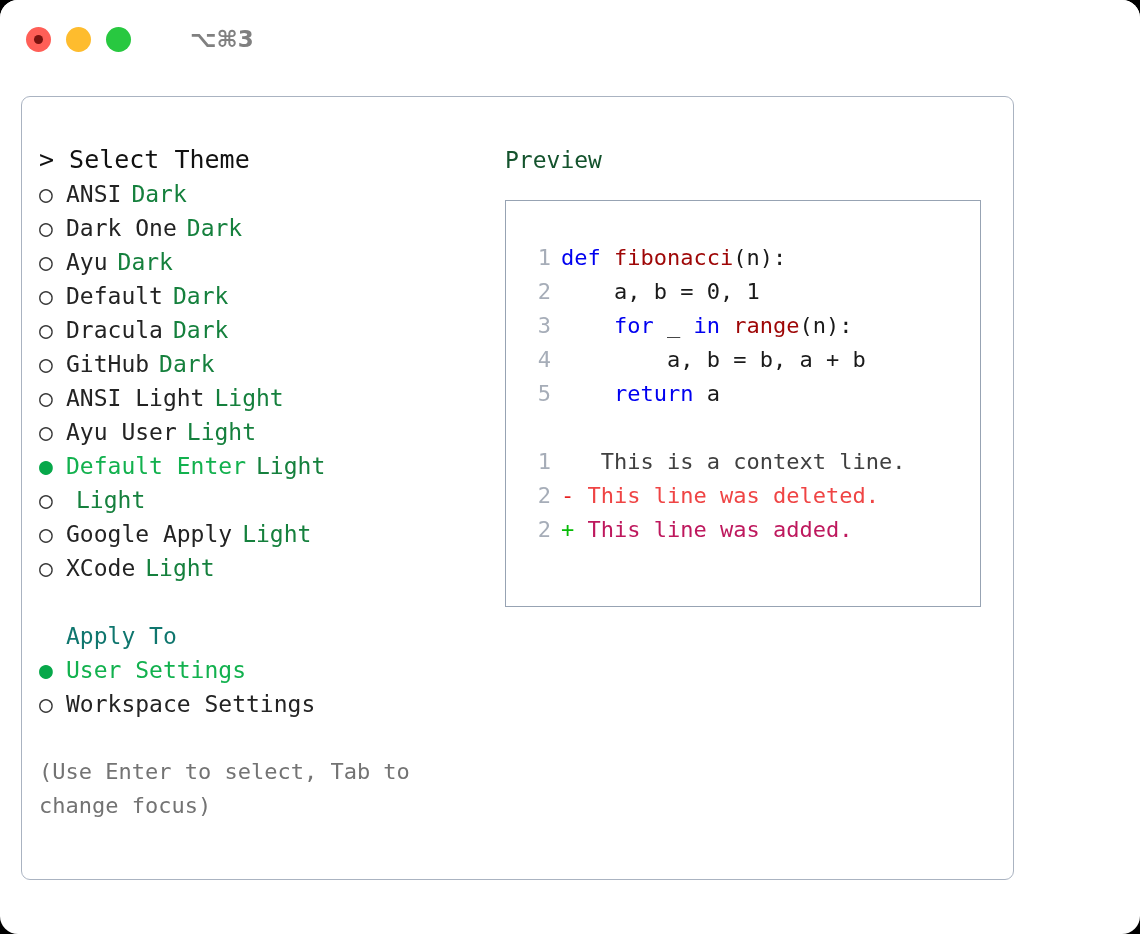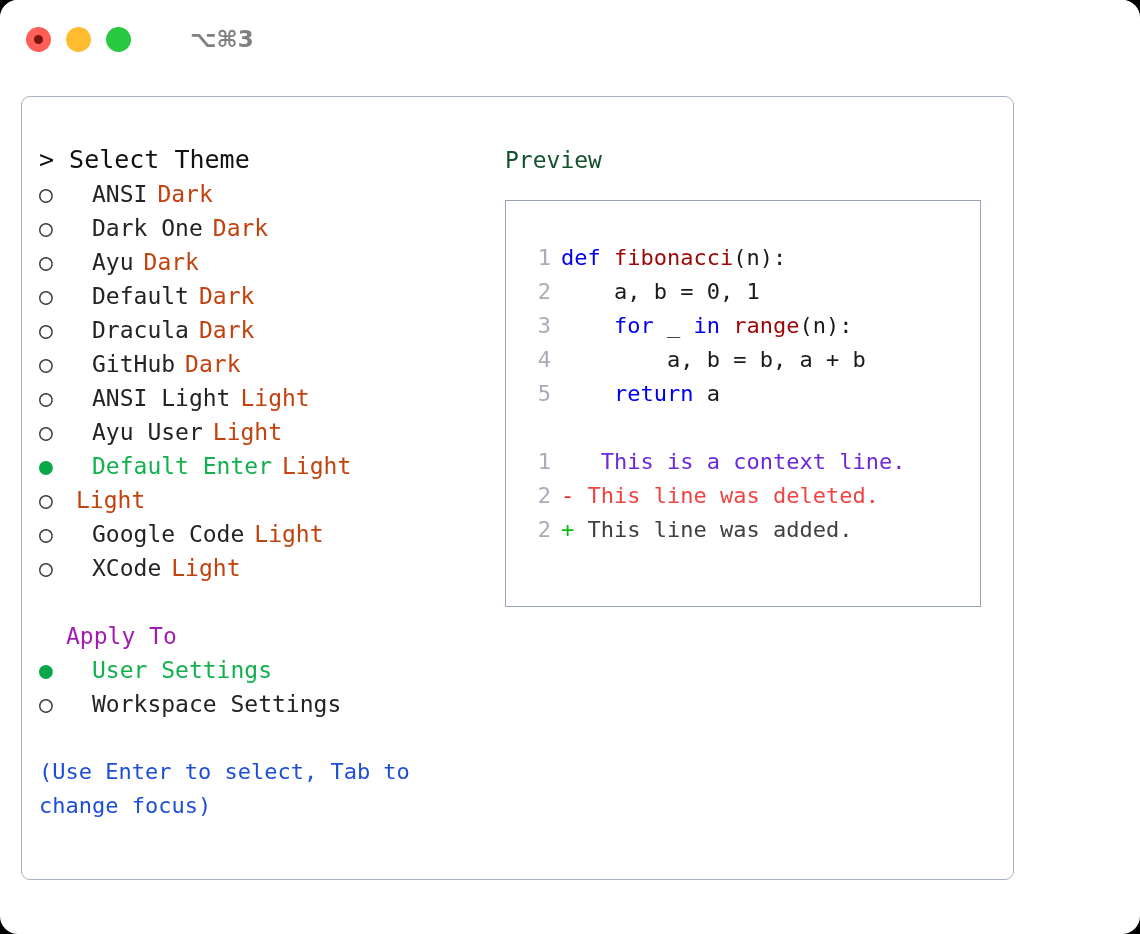--- a/index.html
+++ b/index.html
@@ -101,42 +101,42 @@
     white-space: pre;
   }
   .opt-marker {
     width: 27px;
     flex: none;
     font-size: 23px;
     color: #3c3c3c;
     text-align: left;
   }
   .opt-marker.sel { color: #07a84a; }
-  .opt-label { color: #232323; margin-left: 26px; }
+  .opt-label { color: #232323; }
   .opt-label.sel { color: #12b14e; }
   .opt-cat {
-    color: #c2410c;
+    color: #15803d;
     margin-left: 10px;
   }
 
   .sub-head {
     font-size: 23px;
-    color: #a21caf;
+    color: #0f766e;
     line-height: 34px;
     height: 34px;
     padding-left: 27px;
     white-space: pre;
   }
 
   .spacer-row { height: 34px; }
 
   #hint {
     margin-top: 34px;
     font-size: 22px;
-    color: #1d4ed8;
+    color: #737373;
     line-height: 34px;
     width: 410px;
     white-space: normal;
   }
 
   
   #right-col {
     flex: 1;
     padding-left: 19px;
   }
@@ -167,24 +167,24 @@
   .lnum {
     display: inline-block;
     width: 28px;
     color: #a6adb8;
     text-align: right;
     margin-right: 10px;
   }
   .kw   { color: #0000f0; }
   .fn   { color: #9e0606; }
   .plain{ color: #1a1a1a; }
-  .ctx  { color: #6d28d9; }
+  .ctx  { color: #404040; }
   .del  { color: #ef4444; }
   .del-sign { color: #e62020; }
-  .add  { color: #404040; }
+  .add  { color: #be185d; }
   .add-sign { color: #06bb06; }
 
   .blank-line { height: 34px; }
 </style>
 </head>
 <body>
 
 <div id="window">
 
   <div id="titlebar">
@@ -205,21 +205,21 @@
             <div class="opt-row"><span class="opt-marker">○</span><span class="opt-label">ANSI</span><span class="opt-cat">Dark</span></div>
             <div class="opt-row"><span class="opt-marker">○</span><span class="opt-label">Dark One</span><span class="opt-cat">Dark</span></div>
             <div class="opt-row"><span class="opt-marker">○</span><span class="opt-label">Ayu</span><span class="opt-cat">Dark</span></div>
             <div class="opt-row"><span class="opt-marker">○</span><span class="opt-label">Default</span><span class="opt-cat">Dark</span></div>
             <div class="opt-row"><span class="opt-marker">○</span><span class="opt-label">Dracula</span><span class="opt-cat">Dark</span></div>
             <div class="opt-row"><span class="opt-marker">○</span><span class="opt-label">GitHub</span><span class="opt-cat">Dark</span></div>
             <div class="opt-row"><span class="opt-marker">○</span><span class="opt-label">ANSI Light</span><span class="opt-cat">Light</span></div>
             <div class="opt-row"><span class="opt-marker">○</span><span class="opt-label">Ayu User</span><span class="opt-cat">Light</span></div>
             <div class="opt-row"><span class="opt-marker sel">●</span><span class="opt-label sel">Default Enter</span><span class="opt-cat">Light</span></div>
             <div class="opt-row"><span class="opt-marker">○</span><span class="opt-cat">Light</span></div>
-            <div class="opt-row"><span class="opt-marker">○</span><span class="opt-label">Google Code</span><span class="opt-cat">Light</span></div>
+            <div class="opt-row"><span class="opt-marker">○</span><span class="opt-label">Google Apply</span><span class="opt-cat">Light</span></div>
             <div class="opt-row"><span class="opt-marker">○</span><span class="opt-label">XCode</span><span class="opt-cat">Light</span></div>
           </div>
 
         <div class="spacer-row"></div>
 
         <div class="sub-head">Apply To</div>
 
         <div id="apply-list">
             <div class="opt-row"><span class="opt-marker sel">●</span><span class="opt-label sel">User Settings</span></div>
             <div class="opt-row"><span class="opt-marker">○</span><span class="opt-label">Workspace Settings</span></div>

